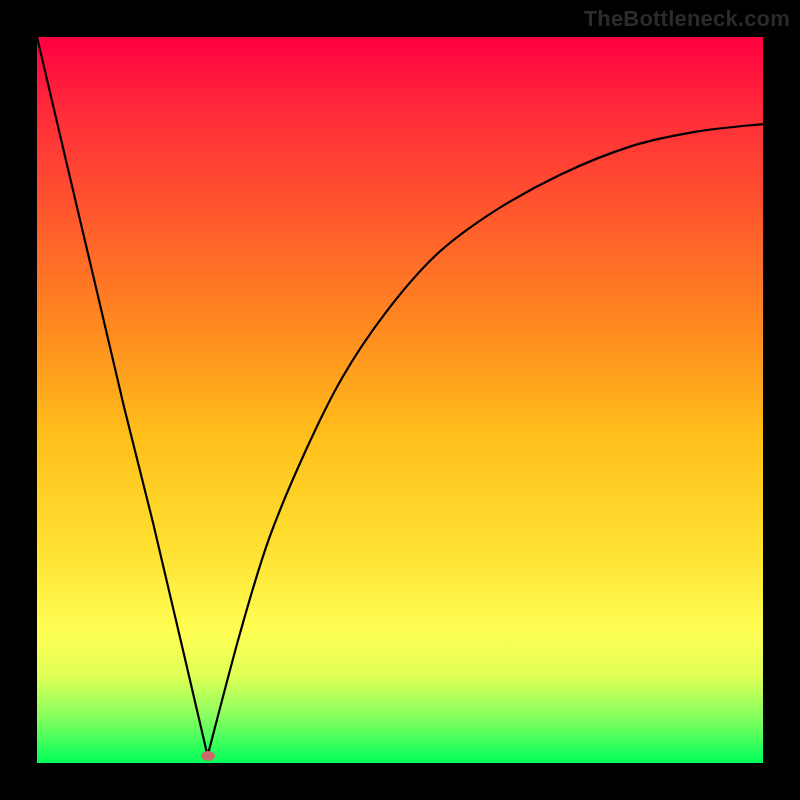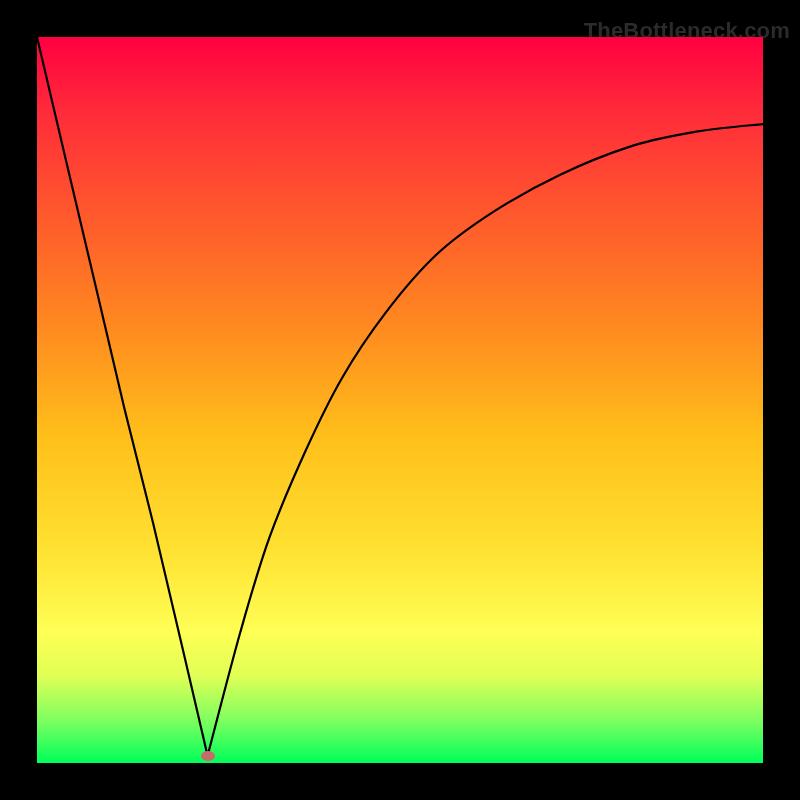--- a/index.html
+++ b/index.html
@@ -30,21 +30,21 @@
       #ff8a20 40%,
       #ffbf1a 55%,
       #ffe030 70%,
       #ffff55 82%,
       #e0ff55 88%,
       #80ff60 94%,
       #00ff5a 100%);
   }
   .watermark {
     position: absolute;
-    top: 18px;
+    top: 6px;
     right: 10px;
     color: #333;
     font-size: 22px;
     font-weight: 600;
     letter-spacing: 0.2px;
     opacity: 0.85;
   }
   svg.curve {
     position: absolute;
     left: 0;

